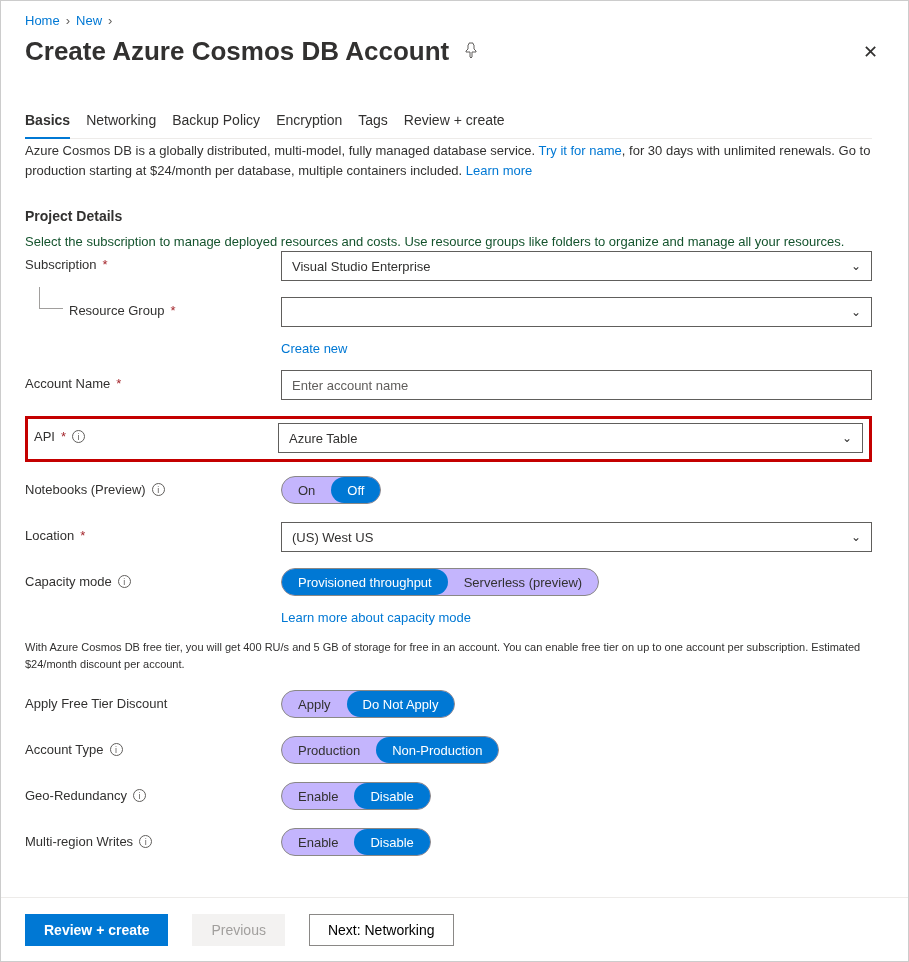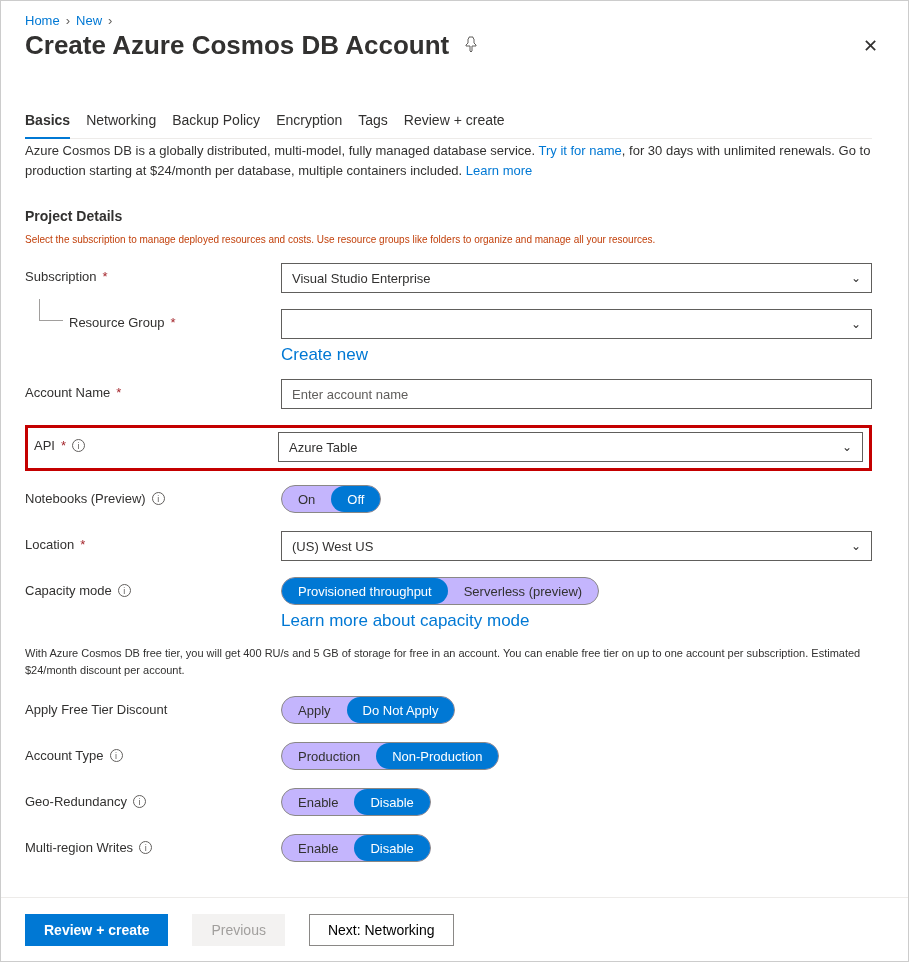--- a/index.html
+++ b/index.html
@@ -11,21 +11,21 @@
     width: 909px;
     height: 962px;
     overflow: hidden;
     border: 1px solid #ccc;
     position: relative;
   }
   a { color: #0078d4; text-decoration: none; cursor: pointer; }
 
   
   .header { padding: 12px 24px 0 24px; }
-  .breadcrumb { font-size: 13px; display: flex; align-items: flex-end; gap: 6px; margin-bottom: 2px; }
+  .breadcrumb { font-size: 13px; display: flex; align-items: flex-end; gap: 6px; margin-bottom: 8px; }
   .breadcrumb .sep { color: #605e5c; }
   .title-row { display: flex; align-items: center; justify-content: space-between; margin-top: 2px; }
   .title-left { display: flex; align-items: center; gap: 14px; }
   h1 { font-size: 26px; font-weight: 600; }
   .pin-icon svg { width: 16px; height: 16px; fill: #605e5c; }
   .close-icon { font-size: 18px; color: #323130; cursor: pointer; padding: 4px 6px; }
 
   
   .content-wrap {
     position: absolute;
@@ -41,41 +41,41 @@
   .tabs { display: flex; gap: 16px; border-bottom: 1px solid #edebe9; margin-top: 18px; margin-bottom: 2px; }
   .tab { padding: 8px 0 10px 0; font-size: 14px; color: #323130; cursor: pointer; position: relative; }
   .tab.active { font-weight: 600; }
   .tab.active::after {
     content: ""; position: absolute; left: 0; right: 0; bottom: -1px; height: 2px; background: #0078d4;
   }
 
   .intro { font-size: 13px; line-height: 1.5; color: #323130; margin-bottom: 28px; }
 
   h2.section { font-size: 14px; font-weight: 600; margin-bottom: 10px; }
-  .section-desc { font-size: 10px; margin-bottom: 18px; color: #c2410c; }
+  .section-desc { font-size: 13px; margin-bottom: 2px; color: #14532d; }
 
   .form-row { display: flex; align-items: flex-start; margin-bottom: 14px; min-height: 32px; }
   .form-row.indent .label-col { padding-left: 44px; position: relative; }
   .tree-line {
     position: absolute; left: 14px; top: -10px; width: 24px; height: 22px;
     border-left: 1px solid #a19f9d; border-bottom: 1px solid #a19f9d;
   }
   .label-col { width: 256px; flex-shrink: 0; display: flex; align-items: center; gap: 6px; padding-top: 6px; font-size: 13px; }
   .req { color: #a4262c; }
   .info-icon { width: 13px; height: 13px; border: 1px solid #605e5c; border-radius: 50%; display: inline-flex; align-items: center; justify-content: center; font-size: 9px; color: #605e5c; cursor: help; }
   .control-col { flex: 1; }
 
   .select, .text-input {
     width: 100%; height: 30px; border: 1px solid #605e5c; padding: 0 10px;
     font-size: 13px; font-family: inherit; background: #fff; position: relative;
     display: flex; align-items: center; justify-content: space-between; cursor: pointer;
   }
   .text-input { cursor: text; color: #605e5c; }
   .chev { font-size: 12px; color: #323130; }
-  .sublink { display: block; margin-top: 6px; font-size: 17px; }
+  .sublink { display: block; margin-top: 14px; font-size: 13px; }
 
   
   .pill-group {
     display: inline-flex; align-items: center; height: 28px;
     border: 1px solid #8a8886; border-radius: 14px; overflow: hidden; background: #c4b5fd;
   }
   .pill { padding: 0 16px; height: 100%; display: flex; align-items: center; font-size: 13px; cursor: pointer; }
   .pill.selected { background: #0078d4; color: #fff; border-radius: 14px; }
   .pill-group .pill:first-child.selected { margin: -1px 0 -1px -1px; padding-left:17px; }
   .pill-group .pill:last-child.selected  { margin: -1px -1px -1px 0; padding-right:17px; }

